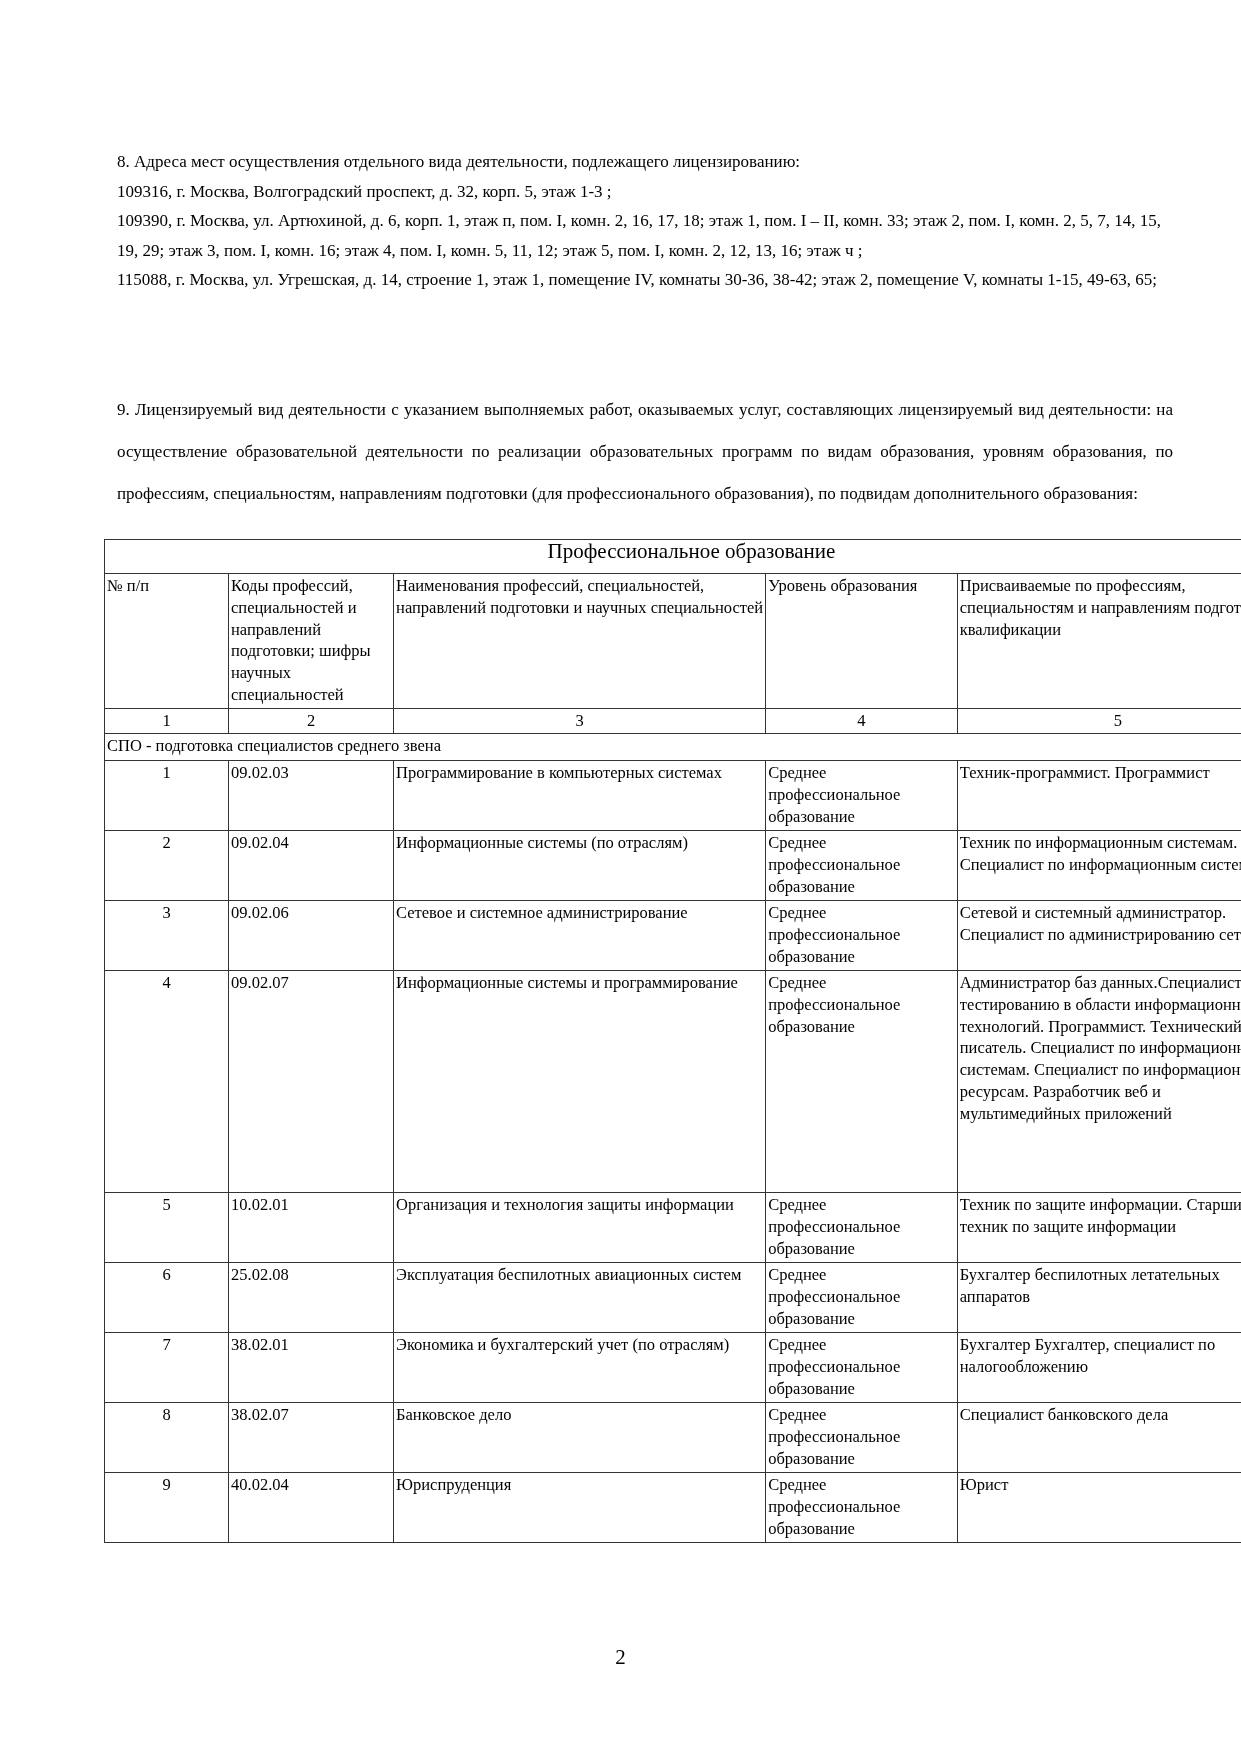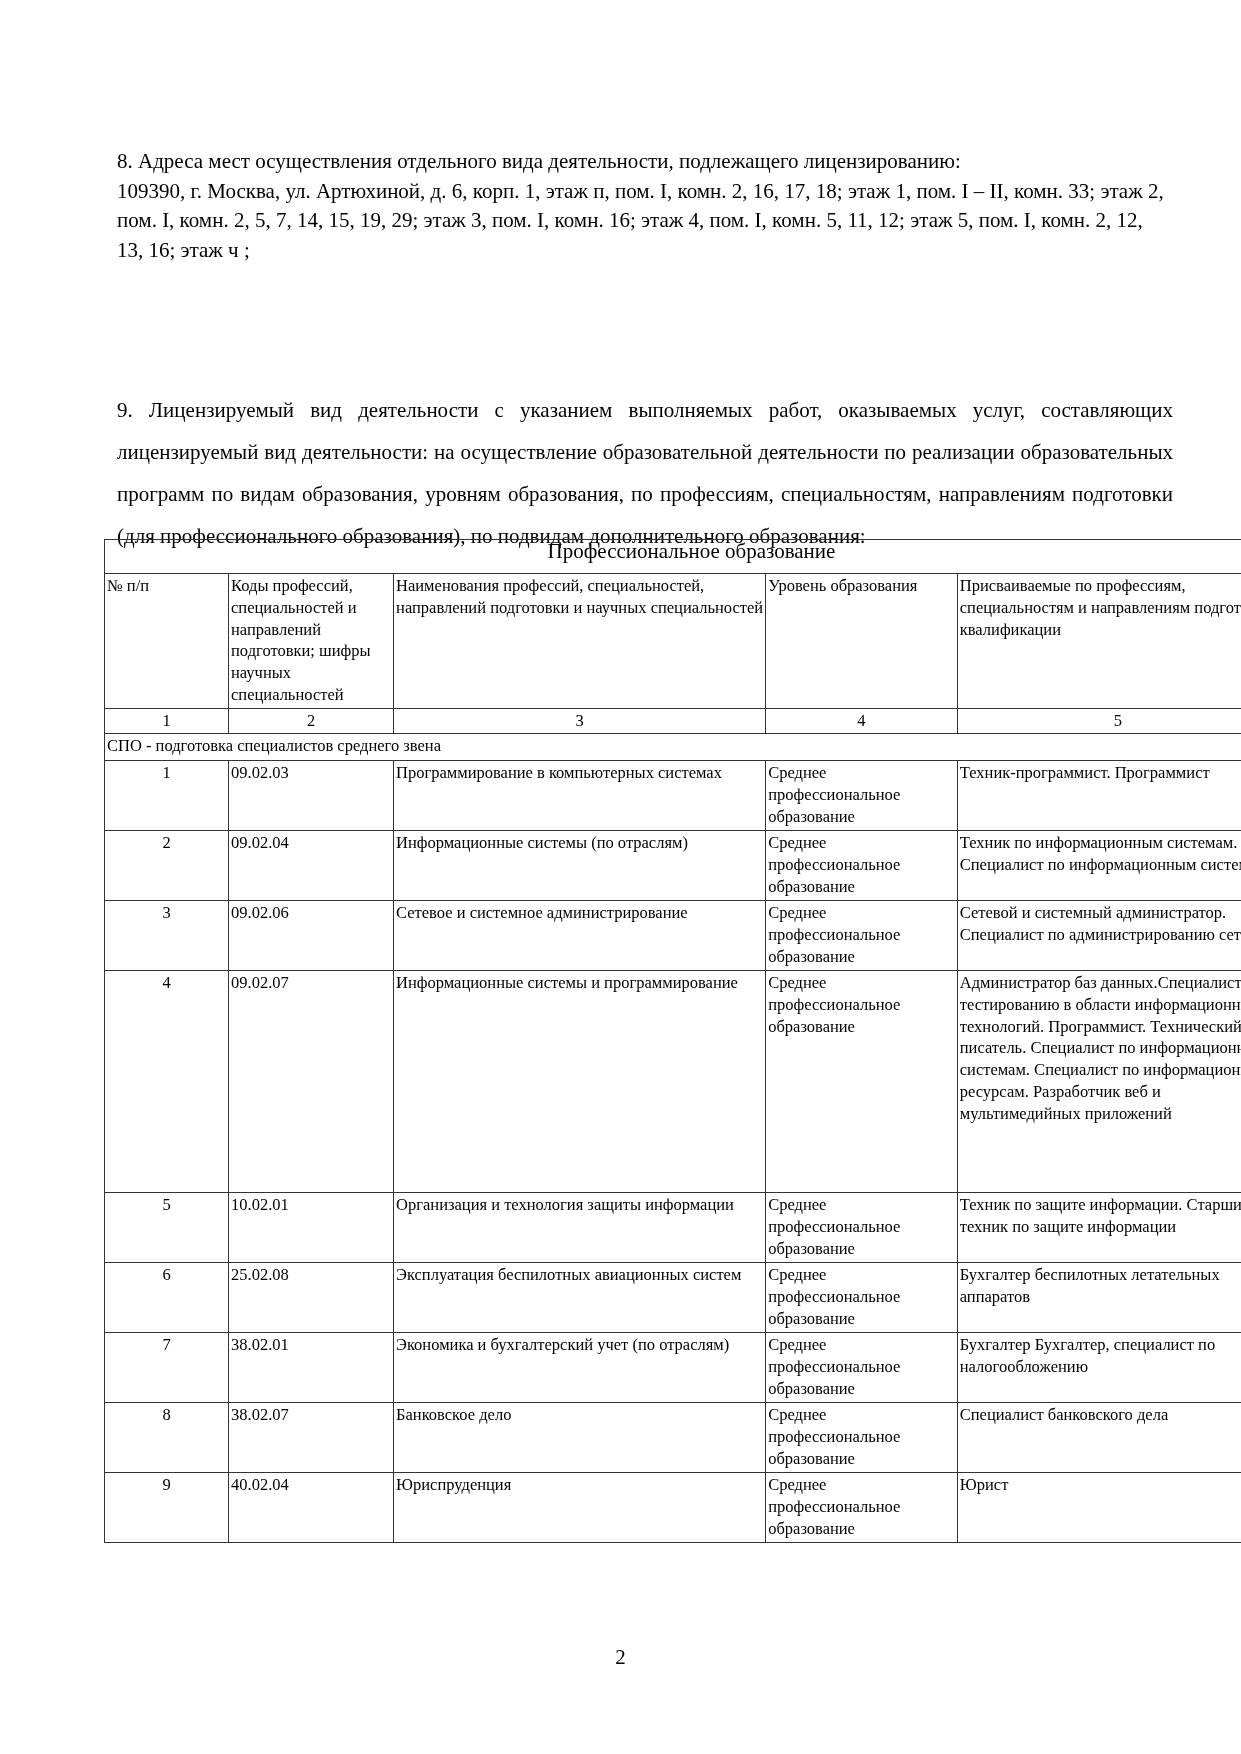--- a/index.html
+++ b/index.html
@@ -2,21 +2,21 @@
 <html><head>
   <meta charset="utf-8">
   <style>
     html, body { margin: 0; padding: 0; background: #ffffff; }
     body {
       width: 1241px; height: 1754px; position: relative; overflow: hidden;
       font-family: "Liberation Serif", serif; color: #000;
     }
     .para {
       position: absolute; left: 117px; width: 1056px;
-      font-size: 21px; line-height: 29.5px; margin: 0;
+      font-size: 17px; line-height: 29.5px; margin: 0;
     }
     .para p { margin: 0; }
     #sec8 { top: 147px; }
     #sec9 { top: 389px; text-align: justify; text-align-last: left; line-height: 42px; }
 
     table.lic {
       position: absolute; left: 104px; top: 539px; width: 1175px;
       border-collapse: collapse; font-size: 16.5px; line-height: 21.8px;
     }
     table.lic td, table.lic th {
@@ -38,21 +38,23 @@
     .page-num {
       position: absolute; top: 1645px; left: 0; width: 1241px; text-align: center;
       font-size: 21px;
     }
   </style>
 </head>
 <body>
 
 <div class="para" id="sec8">
   <p>8. Адреса мест осуществления отдельного вида деятельности, подлежащего лицензированию:</p>
+  <p>109316, г. Москва, Волгоградский проспект, д. 32, корп. 5, этаж 1-3 ;</p>
   <p>109390, г. Москва, ул. Артюхиной, д. 6, корп. 1, этаж п, пом. I, комн. 2, 16, 17, 18; этаж 1, пом. I – II, комн. 33; этаж 2, пом. I, комн. 2, 5, 7, 14, 15, 19, 29; этаж 3, пом. I, комн. 16; этаж 4, пом. I, комн. 5, 11, 12; этаж 5, пом. I, комн. 2, 12, 13, 16; этаж ч  ;</p>
+  <p>115088, г. Москва, ул. Угрешская, д. 14, строение 1, этаж 1, помещение IV, комнаты 30-36, 38-42; этаж 2, помещение V, комнаты 1-15, 49-63, 65;</p>
 </div>
 
 <div class="para" id="sec9">
   <p>9. Лицензируемый вид деятельности с указанием выполняемых работ, оказываемых услуг, составляющих лицензируемый вид деятельности: на осуществление образовательной деятельности по реализации образовательных программ по видам образования, уровням образования, по профессиям, специальностям, направлениям подготовки (для профессионального образования), по подвидам дополнительного образования:</p>
 </div>
 
 <table class="lic">
   <tbody>
       <tr class="title-row">
     <th colspan="5">Профессиональное образование</th>

